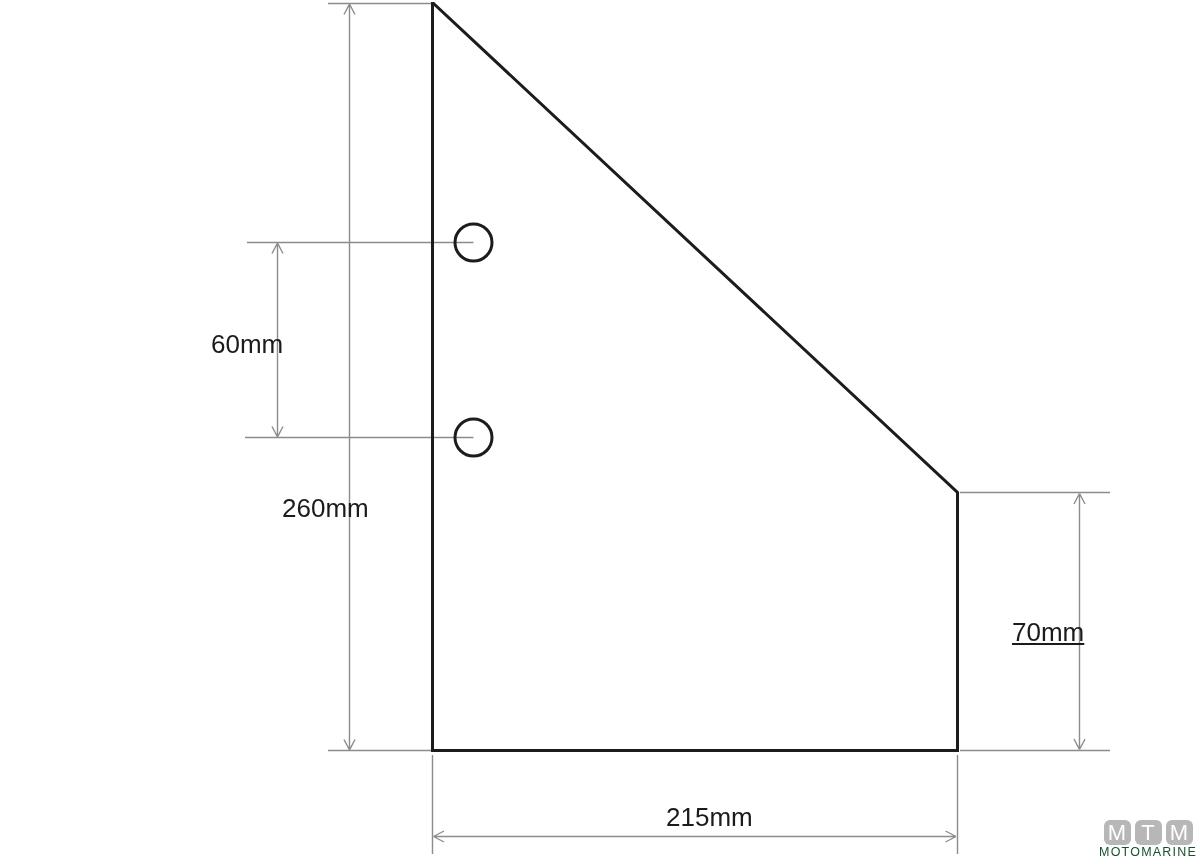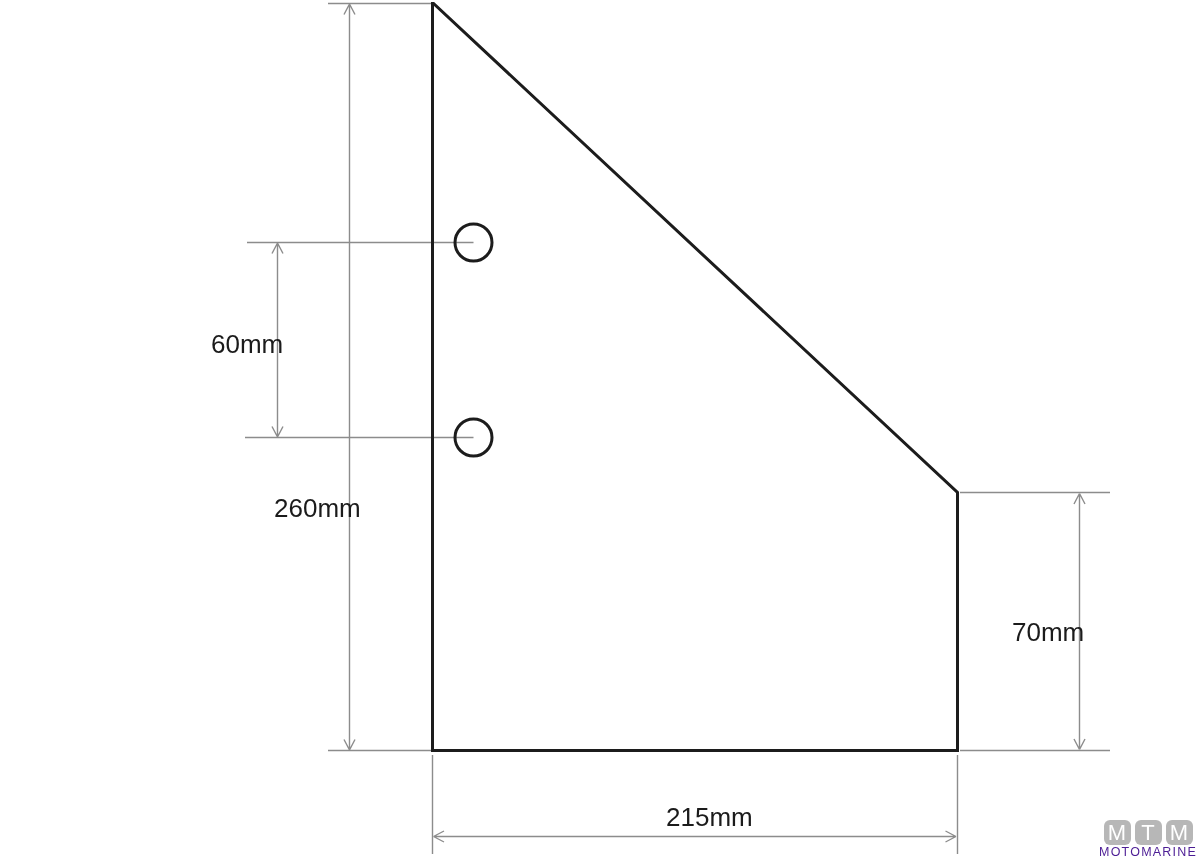--- a/index.html
+++ b/index.html
@@ -24,22 +24,22 @@
   }
   .dim-label {
     position: absolute;
     color: #1b1b1b;
     font-size: 26px;
     line-height: 26px;
     white-space: nowrap;
     letter-spacing: 0px;
   }
   .label-hole-spacing { left: 211px; top: 331px; }
-  .label-left-height  { left: 274px; top: 495px; }
-  .label-right-height { left: 1012px; top: 619px; }
+  .label-left-height  { left: 282px; top: 495px; }
+  .label-right-height { left: 1012px; top: 619px; text-decoration: underline; }
   .label-bottom-width { left: 666px; top: 804px; text-align: center; }
 
   
   .logo {
     position: absolute;
     left: 1101px;
     top: 820px;
     width: 94px;
     display: flex;
     flex-direction: column;
@@ -56,21 +56,21 @@
     border-radius: 6px;
     background: #b7b7b7;
     color: #ffffff;
     font-size: 22px;
     line-height: 25px;
     text-align: center;
     font-weight: 400;
   }
   .logo-subtitle {
     margin-top: 1px;
-    color: #4c1d95;
+    color: #14532d;
     font-size: 12.5px;
     line-height: 13px;
     letter-spacing: 1.2px;
     white-space: nowrap;
   }
 </style>
 </head>
 <body>
 
 <div id="canvas">

